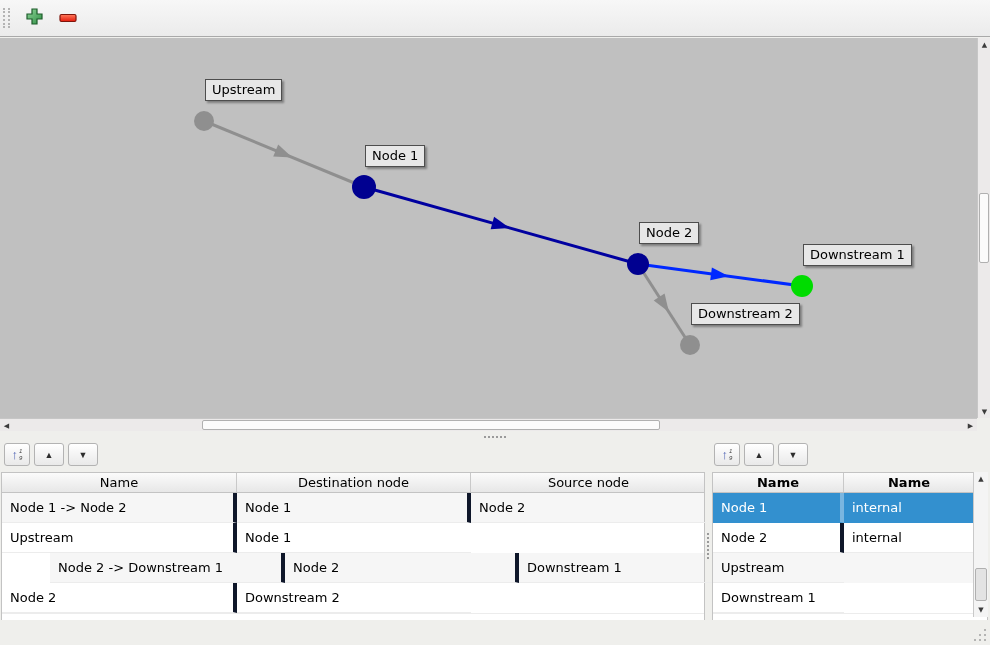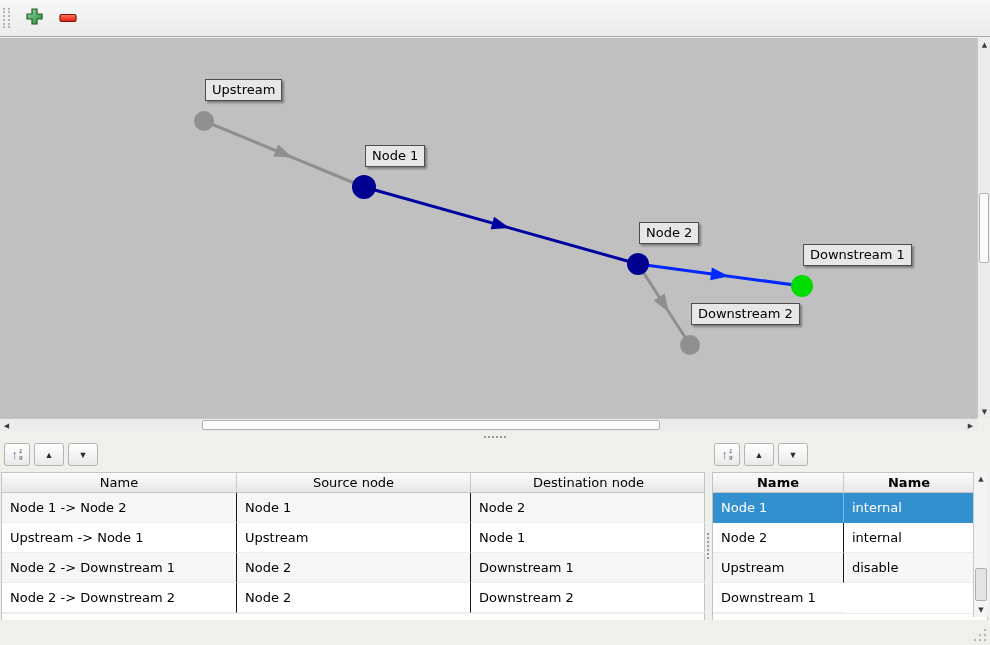--- a/index.html
+++ b/index.html
@@ -83,21 +83,21 @@
   .t-header { display:grid; height:20px;
       background:linear-gradient(#fbfbfb,#e7e7e7); border-bottom:1px solid #c3c3c3; }
   .t-header .hcell {
       display:flex; align-items:center; justify-content:center;
       font-size:13px; border-right:1px solid #c9c9c9; overflow:hidden; }
   .t-header .hcell:last-child { border-right:none; }
   .t-row { display:grid; height:30px; background:#fff; }
   .t-row:nth-child(even) { background:#f6f6f6; }
   .t-row .cell {
       display:flex; align-items:center; padding-left:8px; font-size:13px;
-      border-right:1px solid #0f172a; border-bottom:1px solid #ececec;
+      border-right:4px solid #0f172a; border-bottom:1px solid #ececec;
       overflow:hidden; white-space:nowrap; }
   .t-row .cell:last-child { border-right:none; }
   .t-row.selected, .t-row.selected:nth-child(even) { color:#fff; }
   .t-row.selected .cell { border-right-color:rgba(255,255,255,0.35); border-bottom-color:transparent; }
   .t-partial { height:7px; background:#fff; border-top:1px solid #ececec; }
   .bold-head .hcell { font-weight:bold; }
   
   .resize-grip { position:absolute; right:4px; bottom:4px; width:14px; height:14px; }
   .resize-grip i {
     position:absolute; width:2px; height:2px; background:#a0a0a0; border-radius:50%;
@@ -200,61 +200,58 @@
 <button class="panel-btn" style="left:744px; width:30px;">
   <span>▲</span>
 </button>
 <button class="panel-btn" style="left:778px; width:30px;">
   <span>▼</span>
 </button>
 
 <div id="edges-table" class="table" style="left:1px; width:704px; height:148px;">
     <div class="t-header" style="grid-template-columns: 235px 234px 235px;">
       <div class="hcell">Name</div>
+      <div class="hcell">Destination node</div>
       <div class="hcell">Source node</div>
-      <div class="hcell">Destination node</div>
     </div>
     <div class="t-row" style="grid-template-columns: 235px 234px 235px;">
       <div class="cell">Node 1 -&gt; Node 2</div>
       <div class="cell">Node 1</div>
       <div class="cell">Node 2</div>
     </div>
     <div class="t-row" style="grid-template-columns: 235px 234px 235px;">
-      <div class="cell">Upstream -&gt; Node 1</div>
       <div class="cell">Upstream</div>
       <div class="cell">Node 1</div>
     </div>
+    <div class="t-row" style="grid-template-columns: 235px 234px 235px; margin-left: 48px;">
+      <div class="cell">Node 2 -&gt; Downstream 1</div>
+      <div class="cell">Node 2</div>
+      <div class="cell">Downstream 1</div>
+    </div>
     <div class="t-row" style="grid-template-columns: 235px 234px 235px;">
-      <div class="cell">Node 2 -&gt; Downstream 1</div>
-      <div class="cell">Node 2</div>
-      <div class="cell">Downstream 1</div>
-    </div>
-    <div class="t-row" style="grid-template-columns: 235px 234px 235px;">
-      <div class="cell">Node 2 -&gt; Downstream 2</div>
       <div class="cell">Node 2</div>
       <div class="cell">Downstream 2</div>
     </div>
     <div class="t-partial"></div>
   </div>
 <div id="nodes-table" class="table" style="left:712px; width:276px; height:148px;">
     <div class="t-header bold-head" style="grid-template-columns: 131px 130px;">
       <div class="hcell">Name</div>
       <div class="hcell">Name</div>
     </div>
     <div class="t-row selected" style="grid-template-columns: 131px 130px; background: rgb(51, 144, 207);">
       <div class="cell">Node 1</div>
       <div class="cell">internal</div>
     </div>
     <div class="t-row" style="grid-template-columns: 131px 130px;">
       <div class="cell">Node 2</div>
       <div class="cell">internal</div>
     </div>
     <div class="t-row" style="grid-template-columns: 131px 130px;">
       <div class="cell">Upstream</div>
-      <div class="cell">disable</div>
     </div>
     <div class="t-row" style="grid-template-columns: 131px 130px;">
       <div class="cell">Downstream 1</div>
     </div>
     <div class="t-partial"></div>
   </div>
 
 <div class="rt-sb">
   <div class="stepper up">▲</div>
   <div class="thumb"></div>

